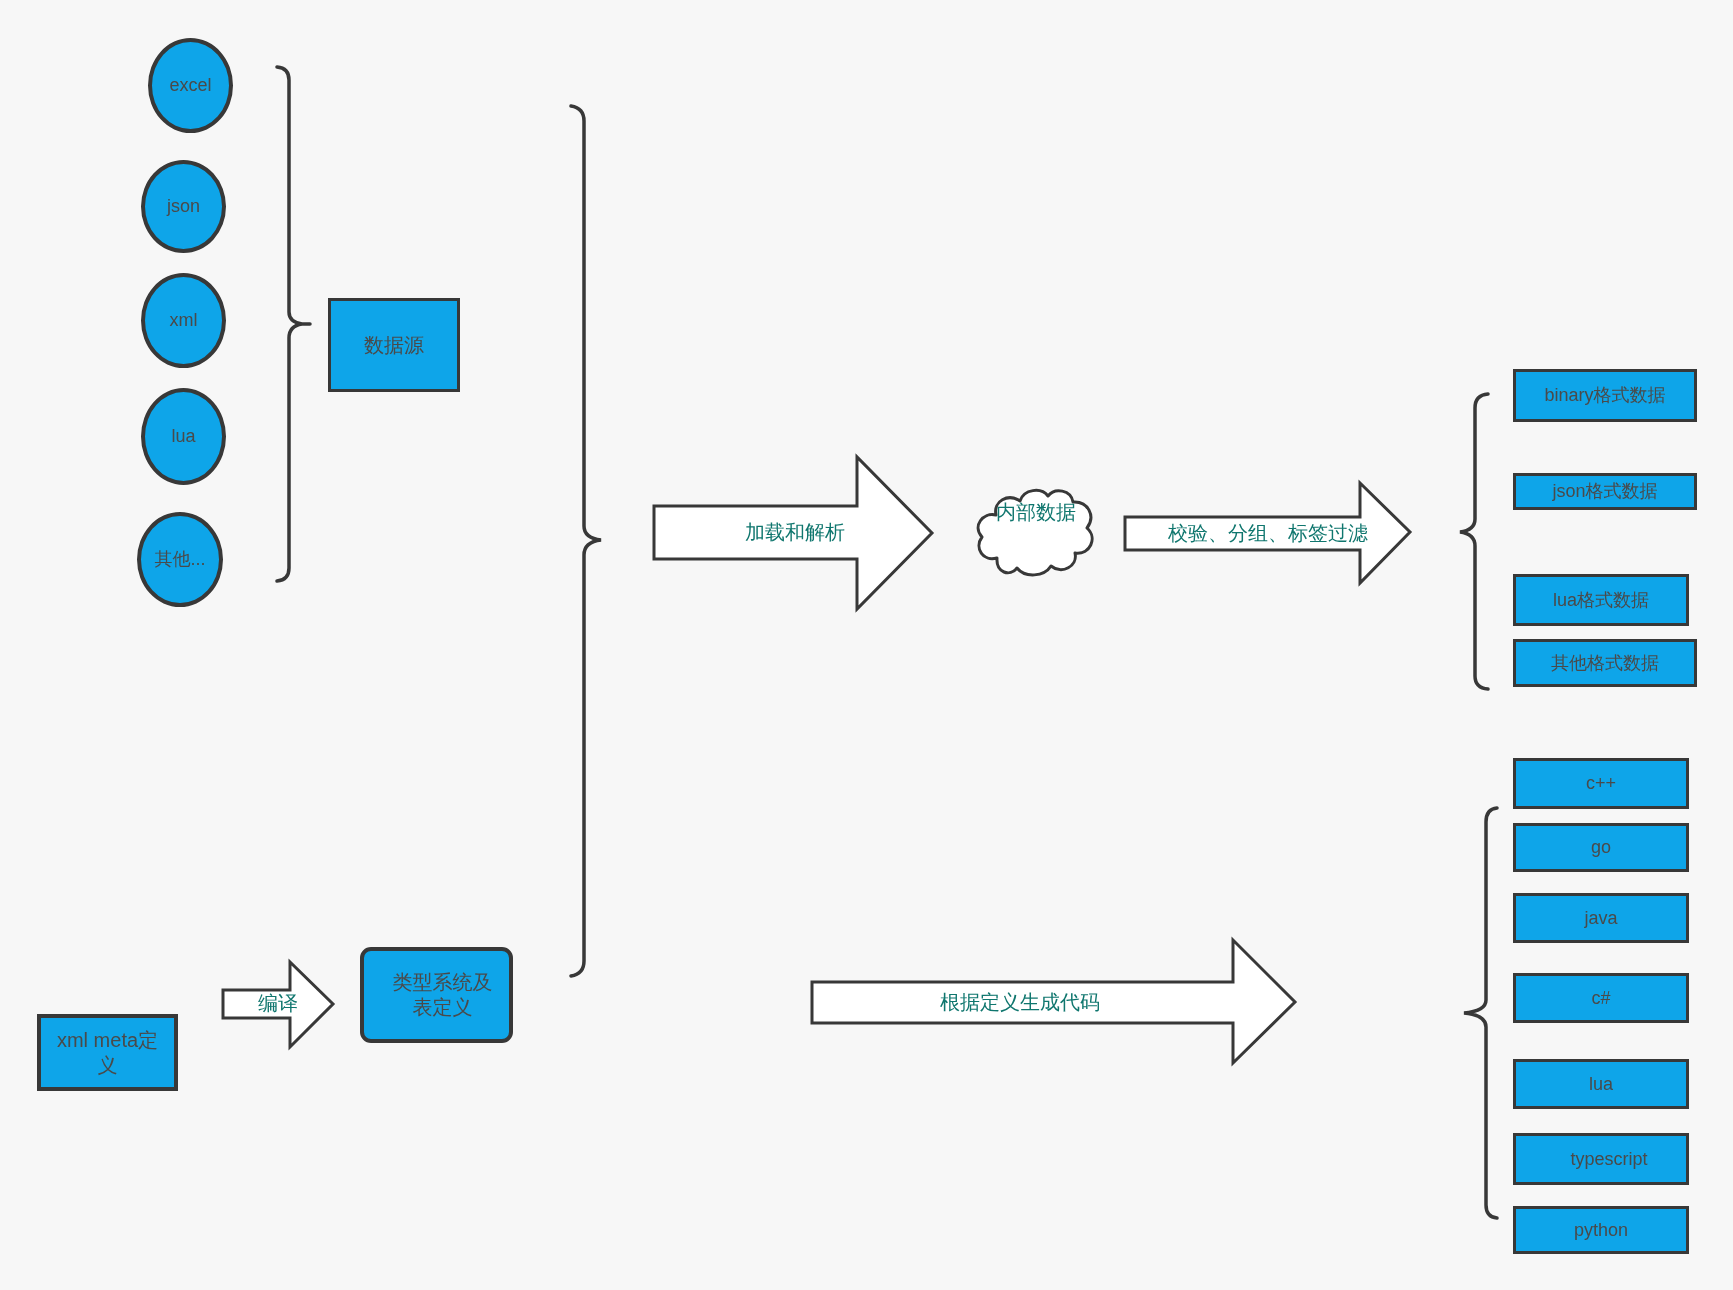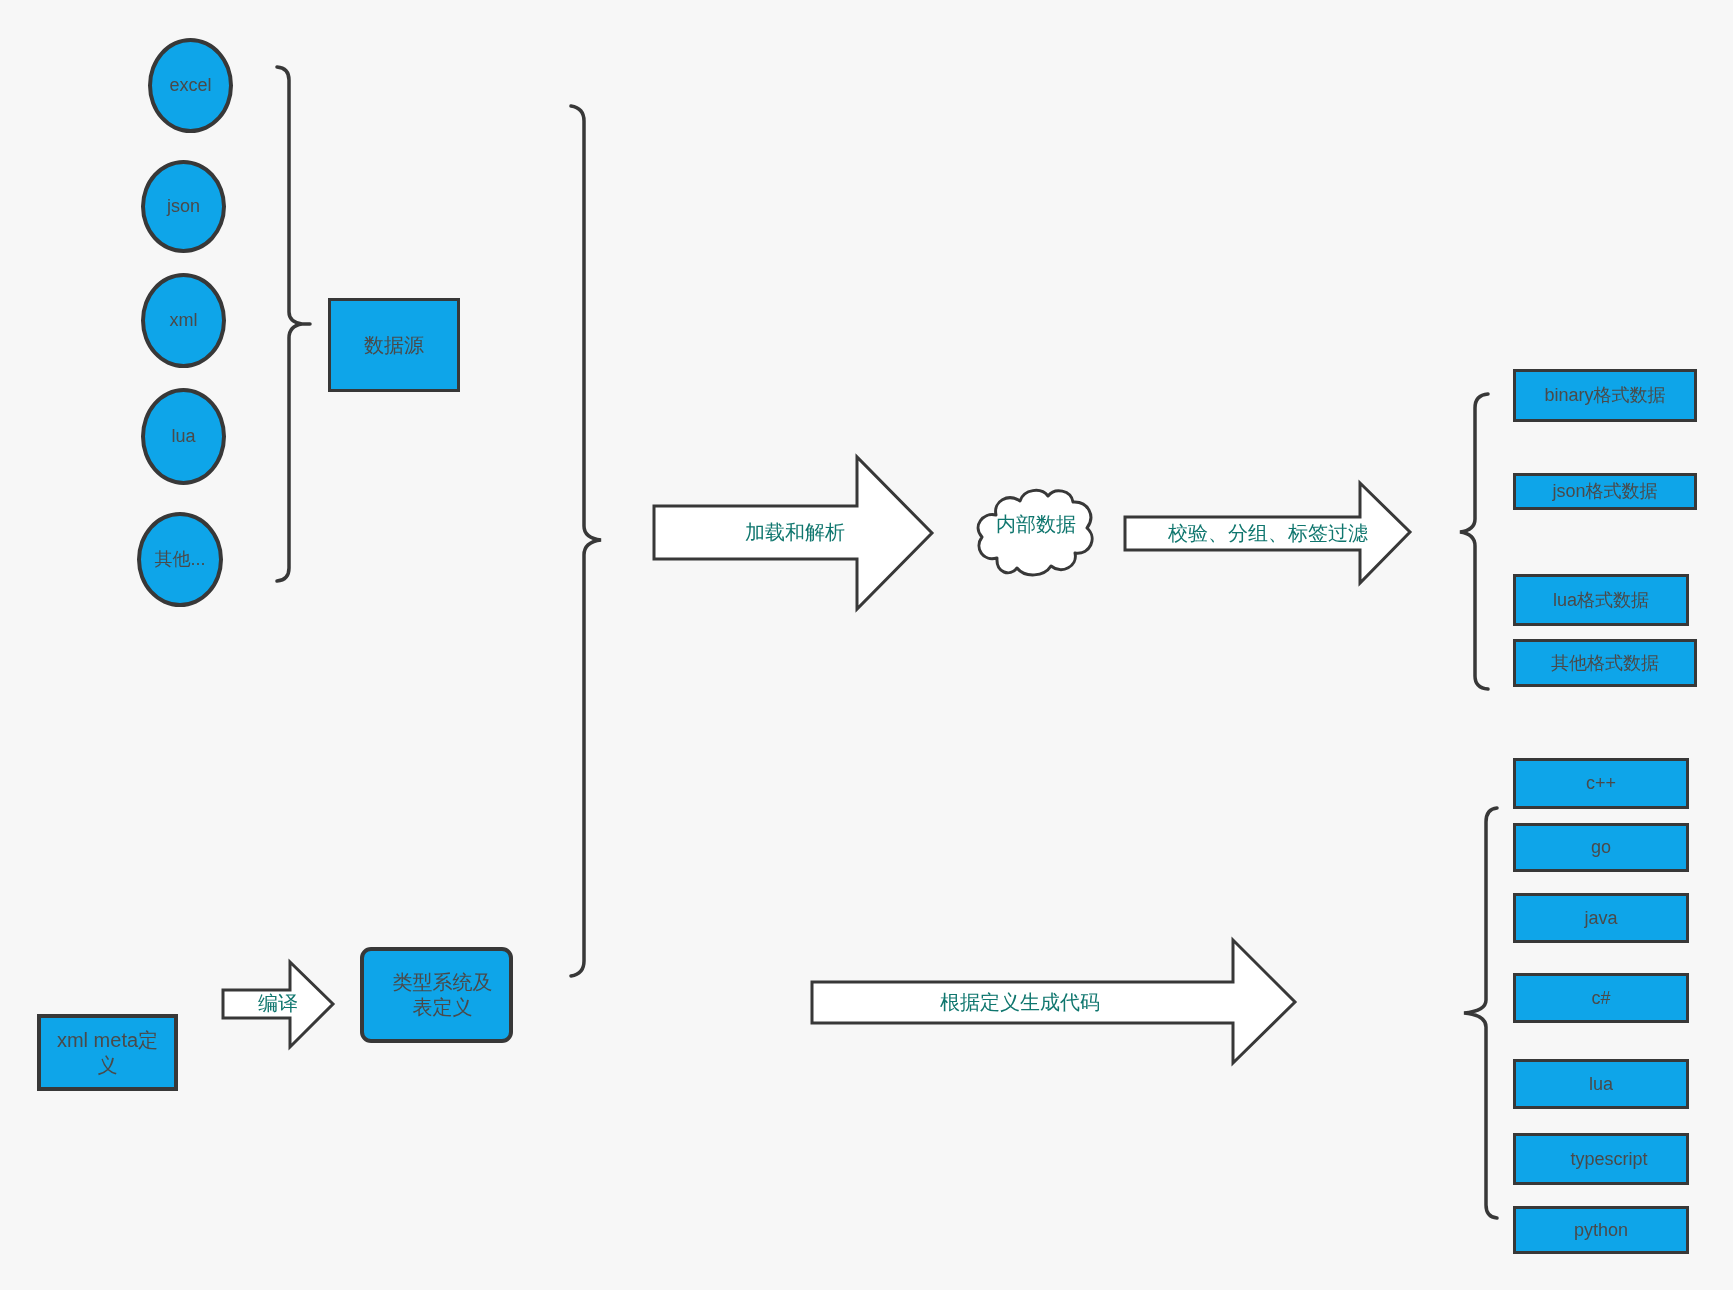--- a/index.html
+++ b/index.html
@@ -98,18 +98,18 @@
 
   <div class="box" style="left:1513px; top:758px; width:176px; height:51px;">c++</div>
   <div class="box" style="left:1513px; top:823px; width:176px; height:49px;">go</div>
   <div class="box" style="left:1513px; top:893px; width:176px; height:50px;">java</div>
   <div class="box" style="left:1513px; top:973px; width:176px; height:50px;">c#</div>
   <div class="box" style="left:1513px; top:1059px; width:176px; height:50px;">lua</div>
   <div class="box" style="left:1513px; top:1133px; width:176px; height:52px;padding-left:16px;">typescript</div>
   <div class="box" style="left:1513px; top:1206px; width:176px; height:48px;">python</div>
 
   <div class="lbl" style="left:795px; top:532px;">加载和解析</div>
-  <div class="lbl" style="left:1036px; top:524px;text-align:center;">内部数据</div>
+  <div class="lbl" style="left:1036px; top:512px;text-align:center;">内部数据</div>
   <div class="lbl" style="left:1268px; top:533px;">校验、分组、标签过滤</div>
   <div class="lbl" style="left:278px; top:1003px;">编译</div>
   <div class="lbl" style="left:1020px; top:1002px;">根据定义生成代码</div>
 
 </div>
 
 </body></html>

